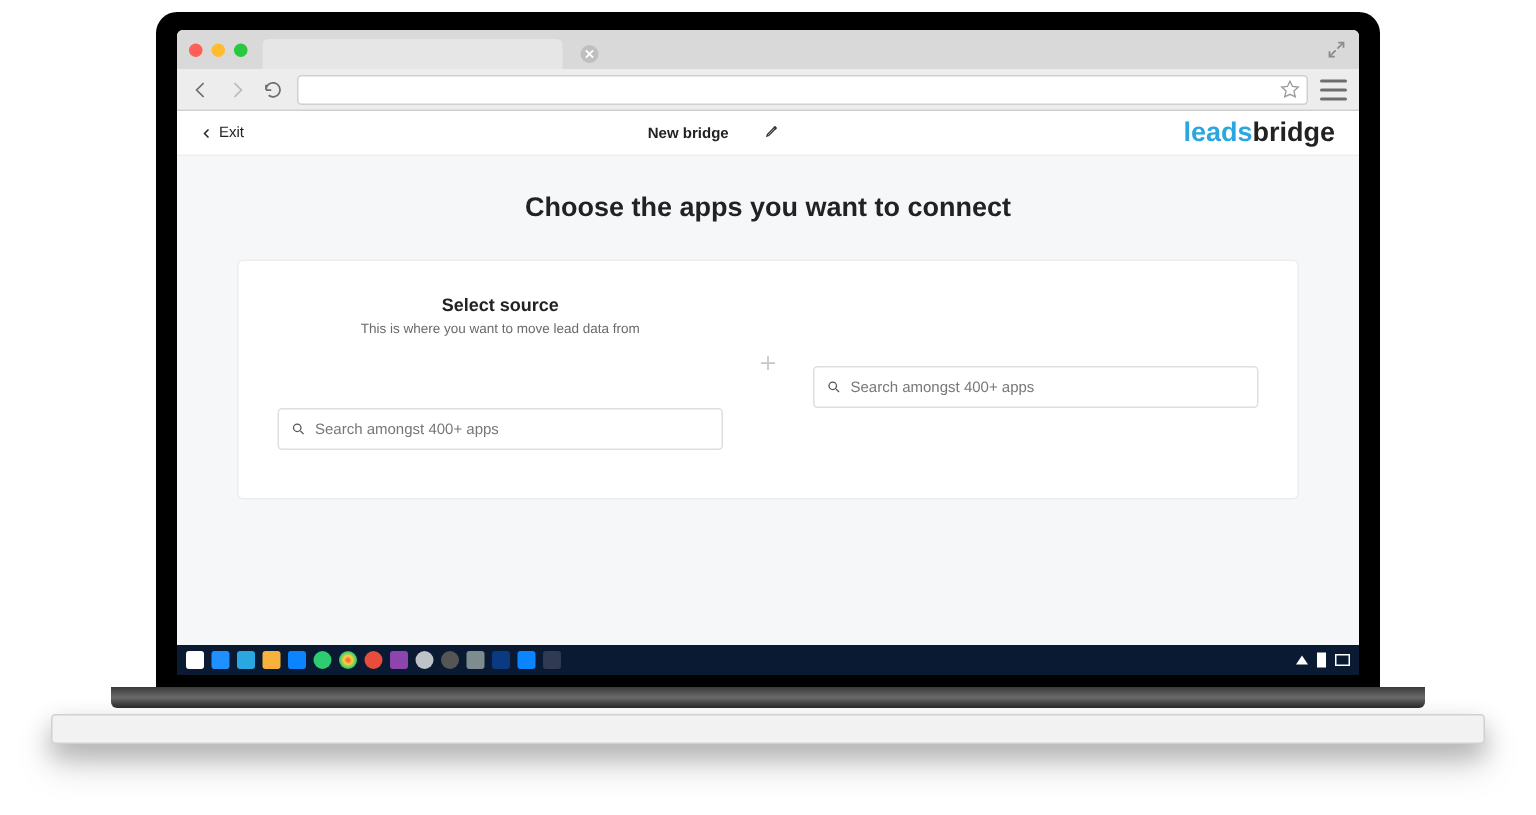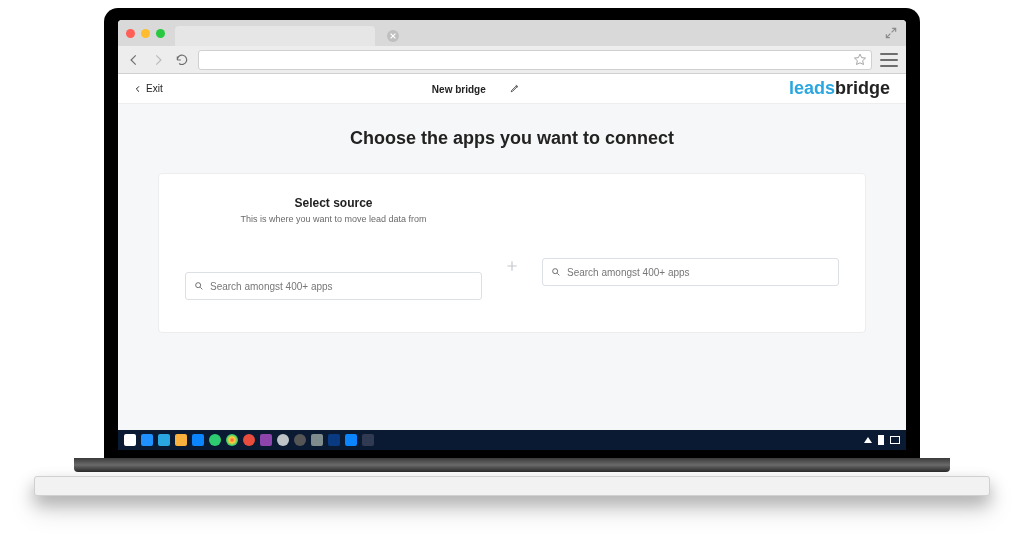--- a/index.html
+++ b/index.html
@@ -128,21 +128,21 @@
     font-weight: 700;
     color: #222;
     margin-bottom: 24px;
   }
   .card-row {
     background: #fff;
     border: 1px solid #ecedef;
     border-radius: 4px;
     padding: 22px 26px 32px 26px;
     display:flex;
-    align-items:center;
+    align-items:flex-start;
     gap: 20px;
   }
   .panel { flex:1; text-align:center; }
   .panel-title { font-size:12px; font-weight:700; color:#222; margin-bottom:4px; }
   .panel-sub { font-size:9px; color:#6a6a6a; margin-bottom:12px; }
   .search-wrap {
     border:1px solid #dcdfe3;
     border-radius:3px;
     height:28px;
     display:flex;align-items:center;

